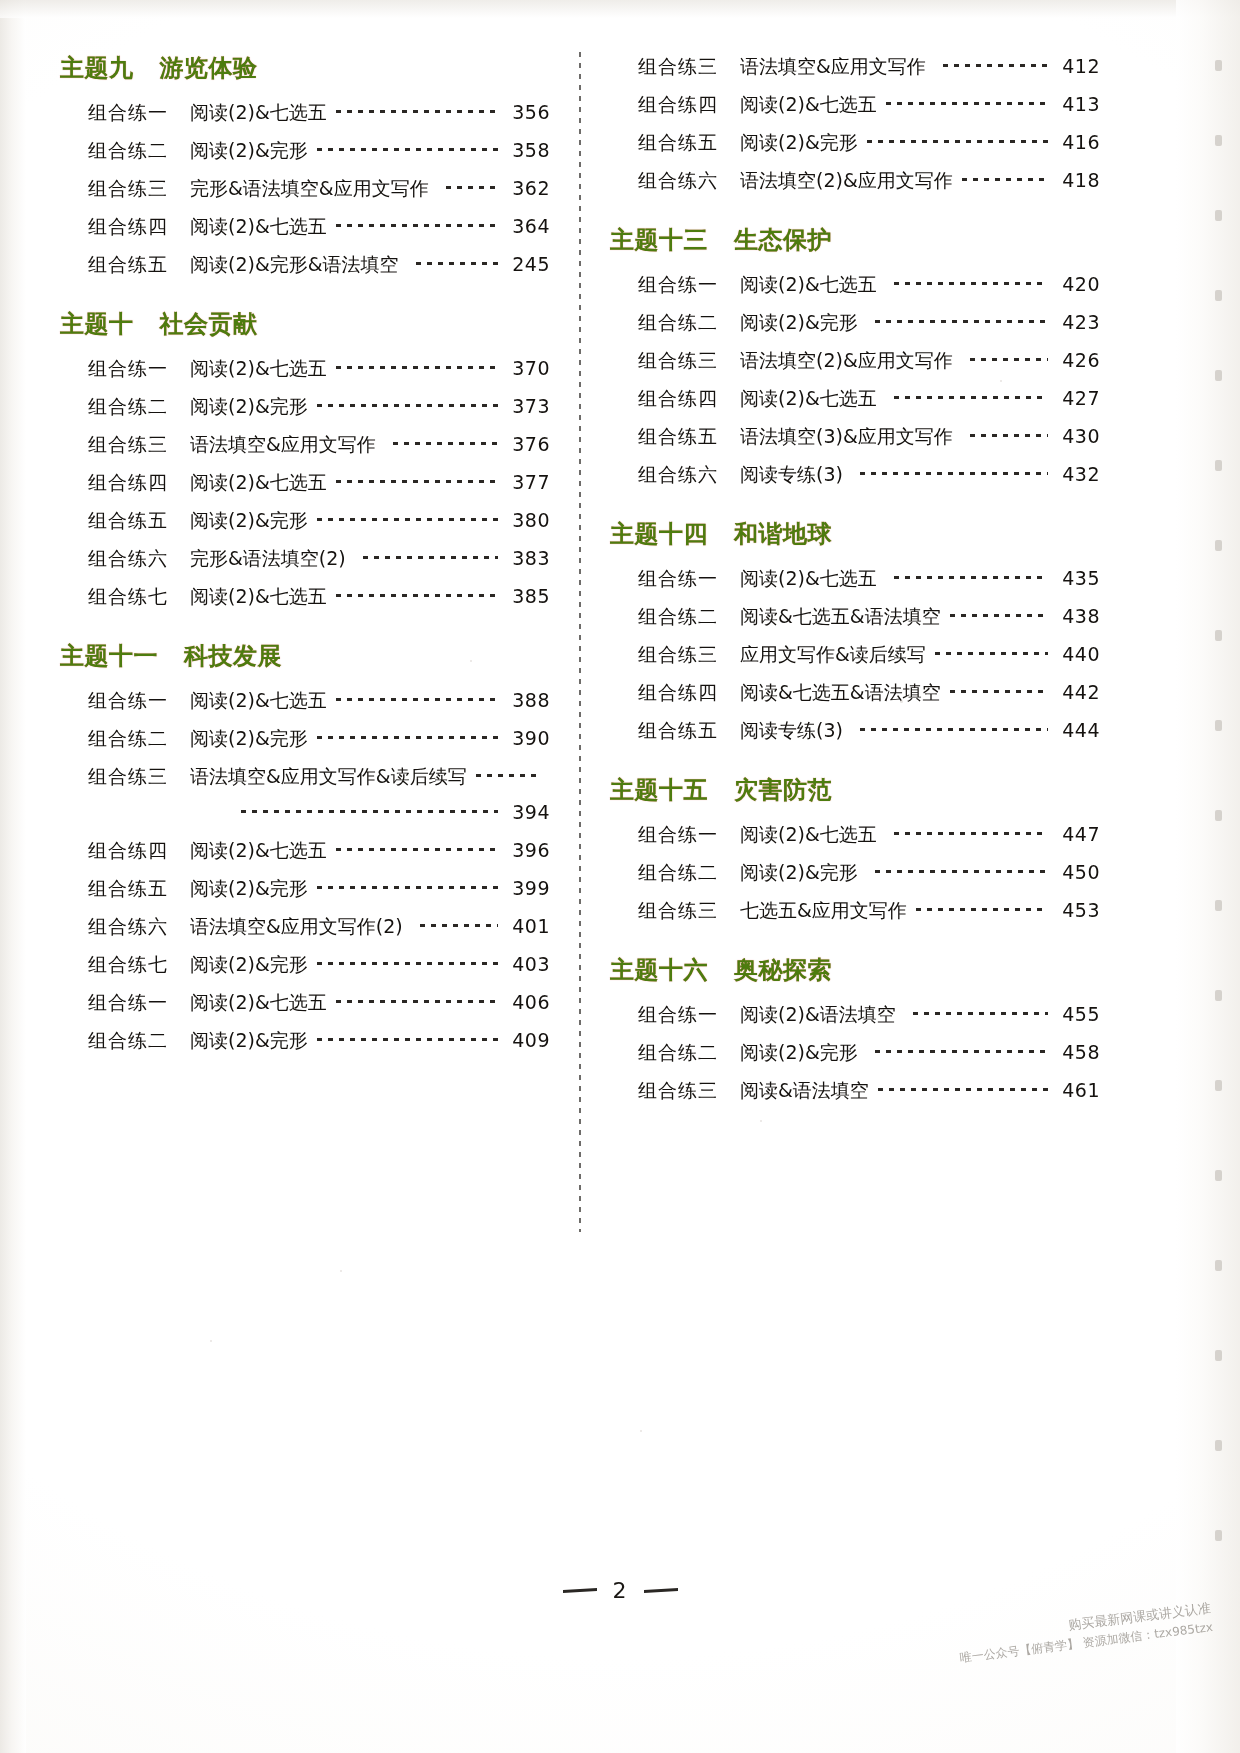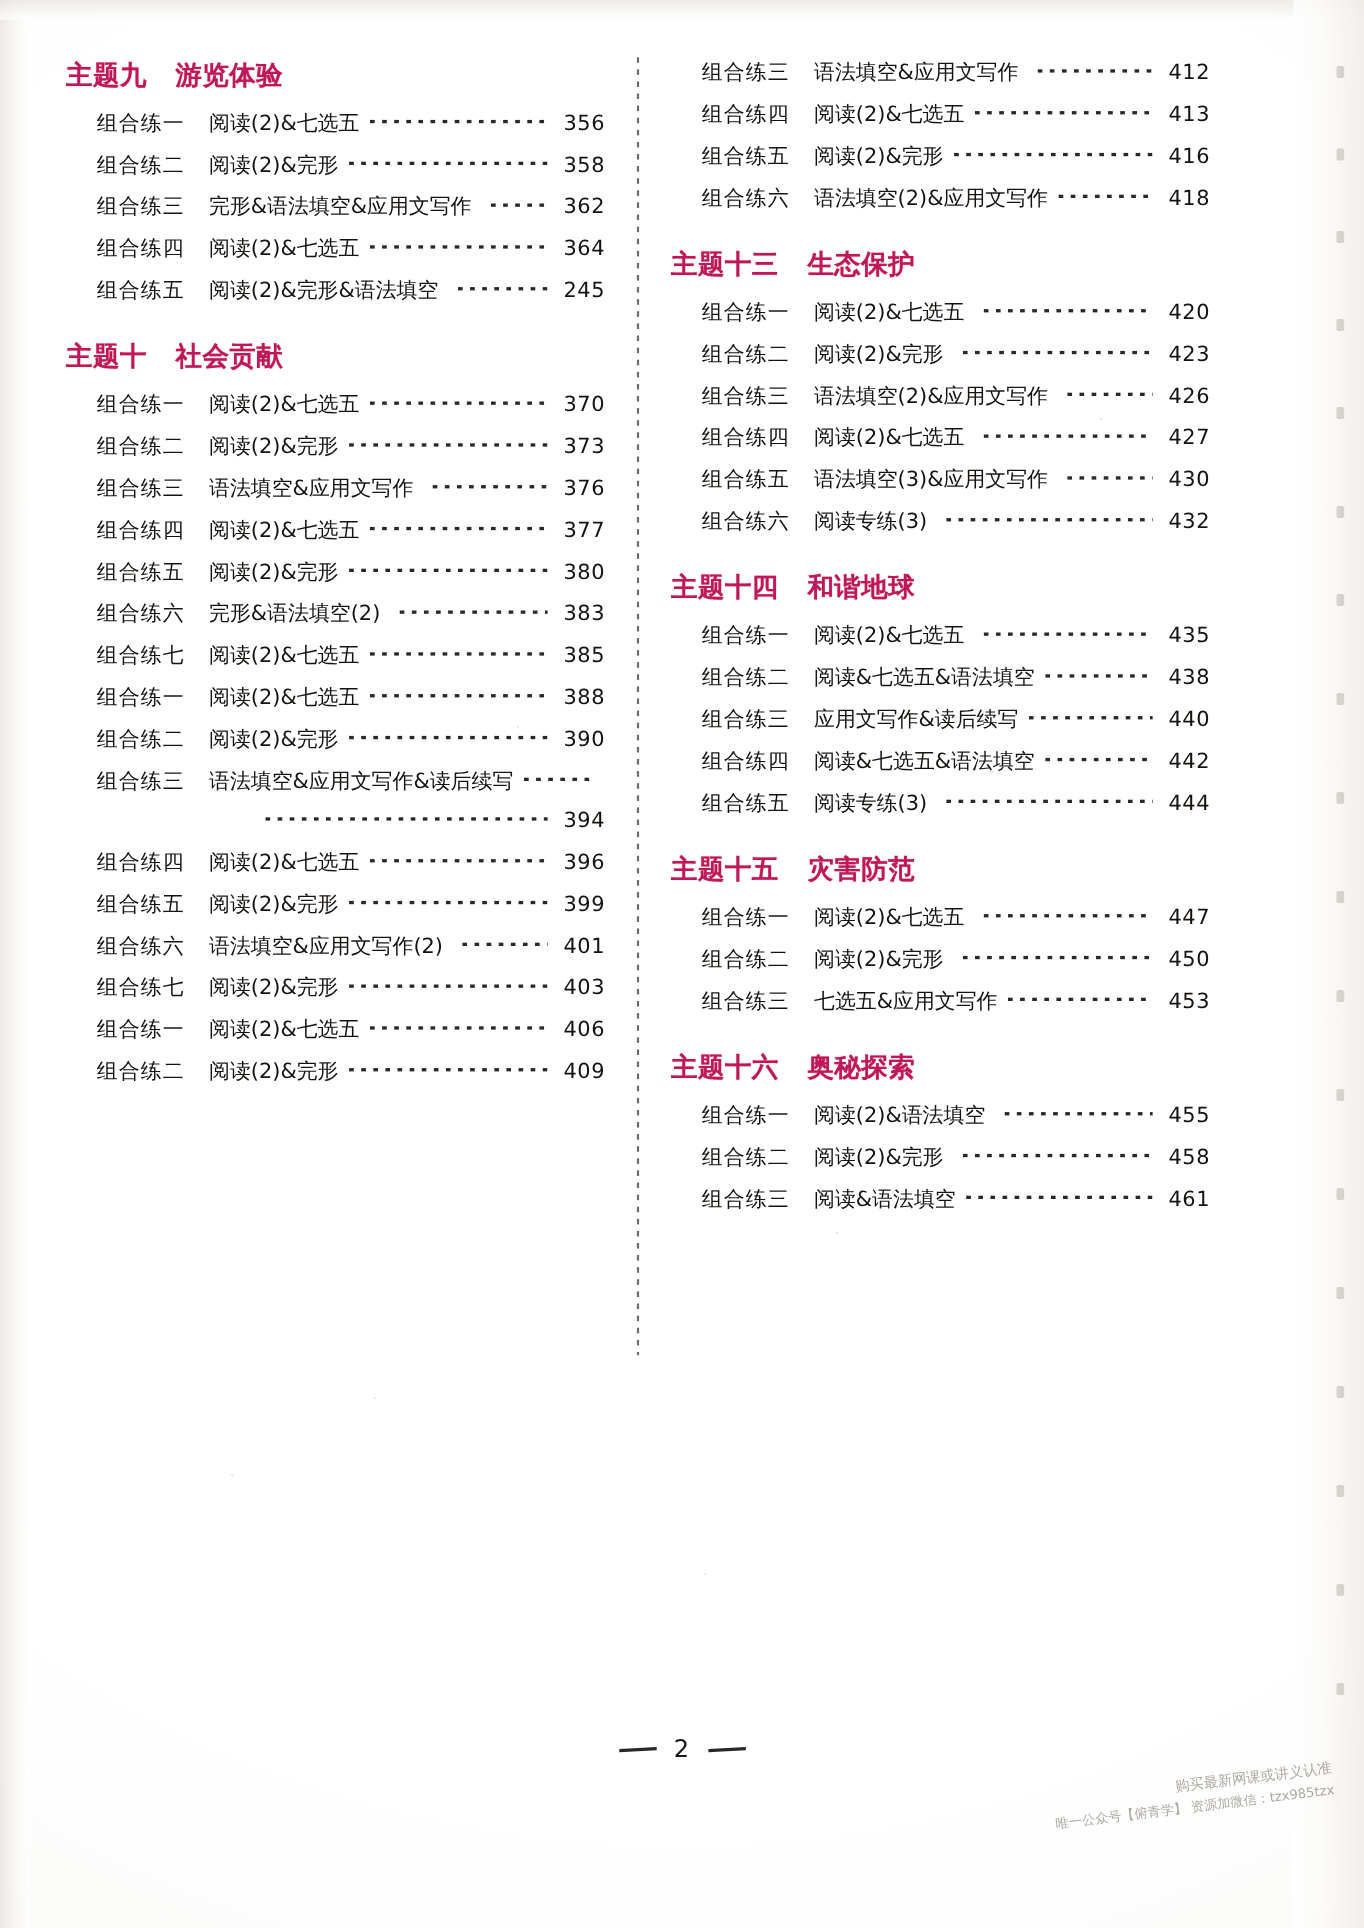--- a/index.html
+++ b/index.html
@@ -56,21 +56,21 @@
   
   .divider{
     width:2px;min-height:1180px;
     background-image:linear-gradient(to bottom,#55524e 0 5px,transparent 5px 11px);
     background-size:2px 11px;
     opacity:.85;
   }
 
   .theme{
     display:flex;align-items:baseline;
-    color:#be185d;
+    color:#4d7c0f;
     font-family:"DejaVu Sans","Liberation Sans",sans-serif;
     font-weight:bold;
     font-size:24px;
     letter-spacing:.5px;
     margin:26px 0 14px 0;
     text-shadow:0 0 1px rgba(232,36,27,.55);
   }
   .theme:first-child{margin-top:0;}
   .theme .t-num{margin-right:26px;white-space:nowrap;}
   .theme .t-name{white-space:nowrap;text-align:center;}
@@ -255,20 +255,24 @@
           <span class="e-title">完形&amp;语法填空(2)</span>
           <span class="e-leader"></span>
           <span class="e-page">383</span>
         </div>
         <div class="entry">
           <span class="e-num">组合练七</span>
           <span class="e-title">阅读(2)&amp;七选五</span>
           <span class="e-leader"></span>
           <span class="e-page">385</span>
         </div>
+        <div class="theme">
+          <span class="t-num">主题十一</span>
+          <span class="t-name">科技发展</span>
+        </div>
         <div class="entry">
           <span class="e-num">组合练一</span>
           <span class="e-title">阅读(2)&amp;七选五</span>
           <span class="e-leader"></span>
           <span class="e-page">388</span>
         </div>
         <div class="entry">
           <span class="e-num">组合练二</span>
           <span class="e-title">阅读(2)&amp;完形</span>
           <span class="e-leader"></span>

